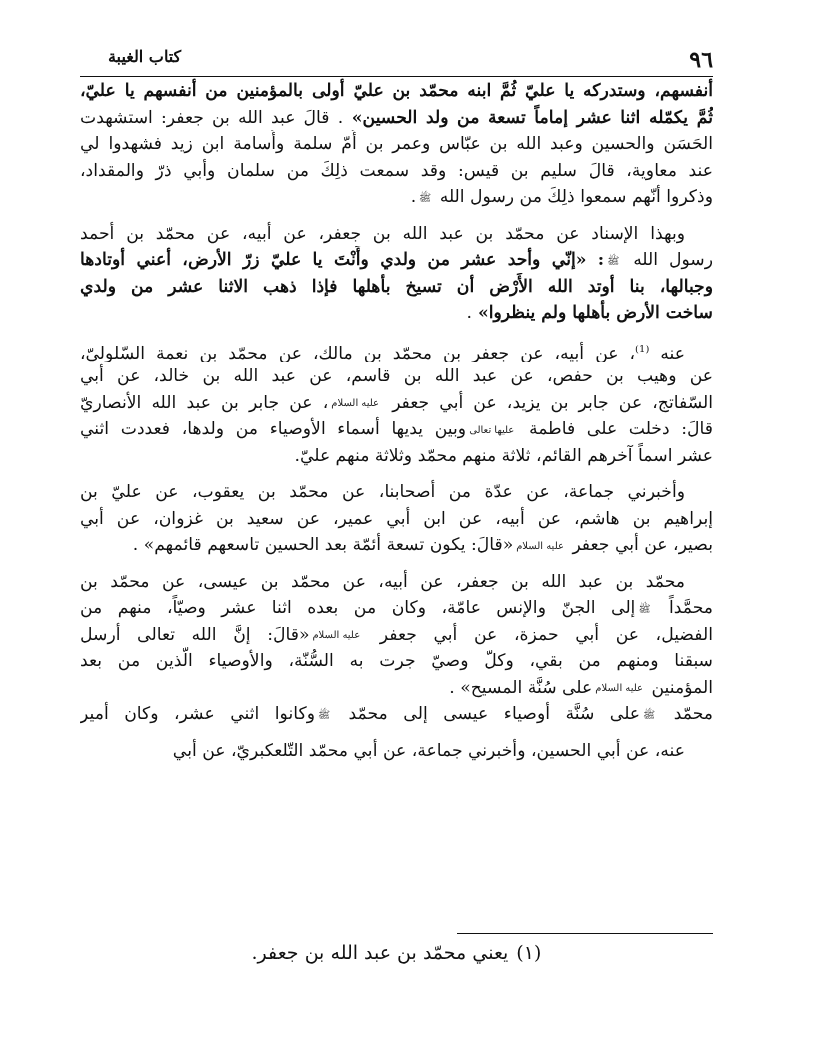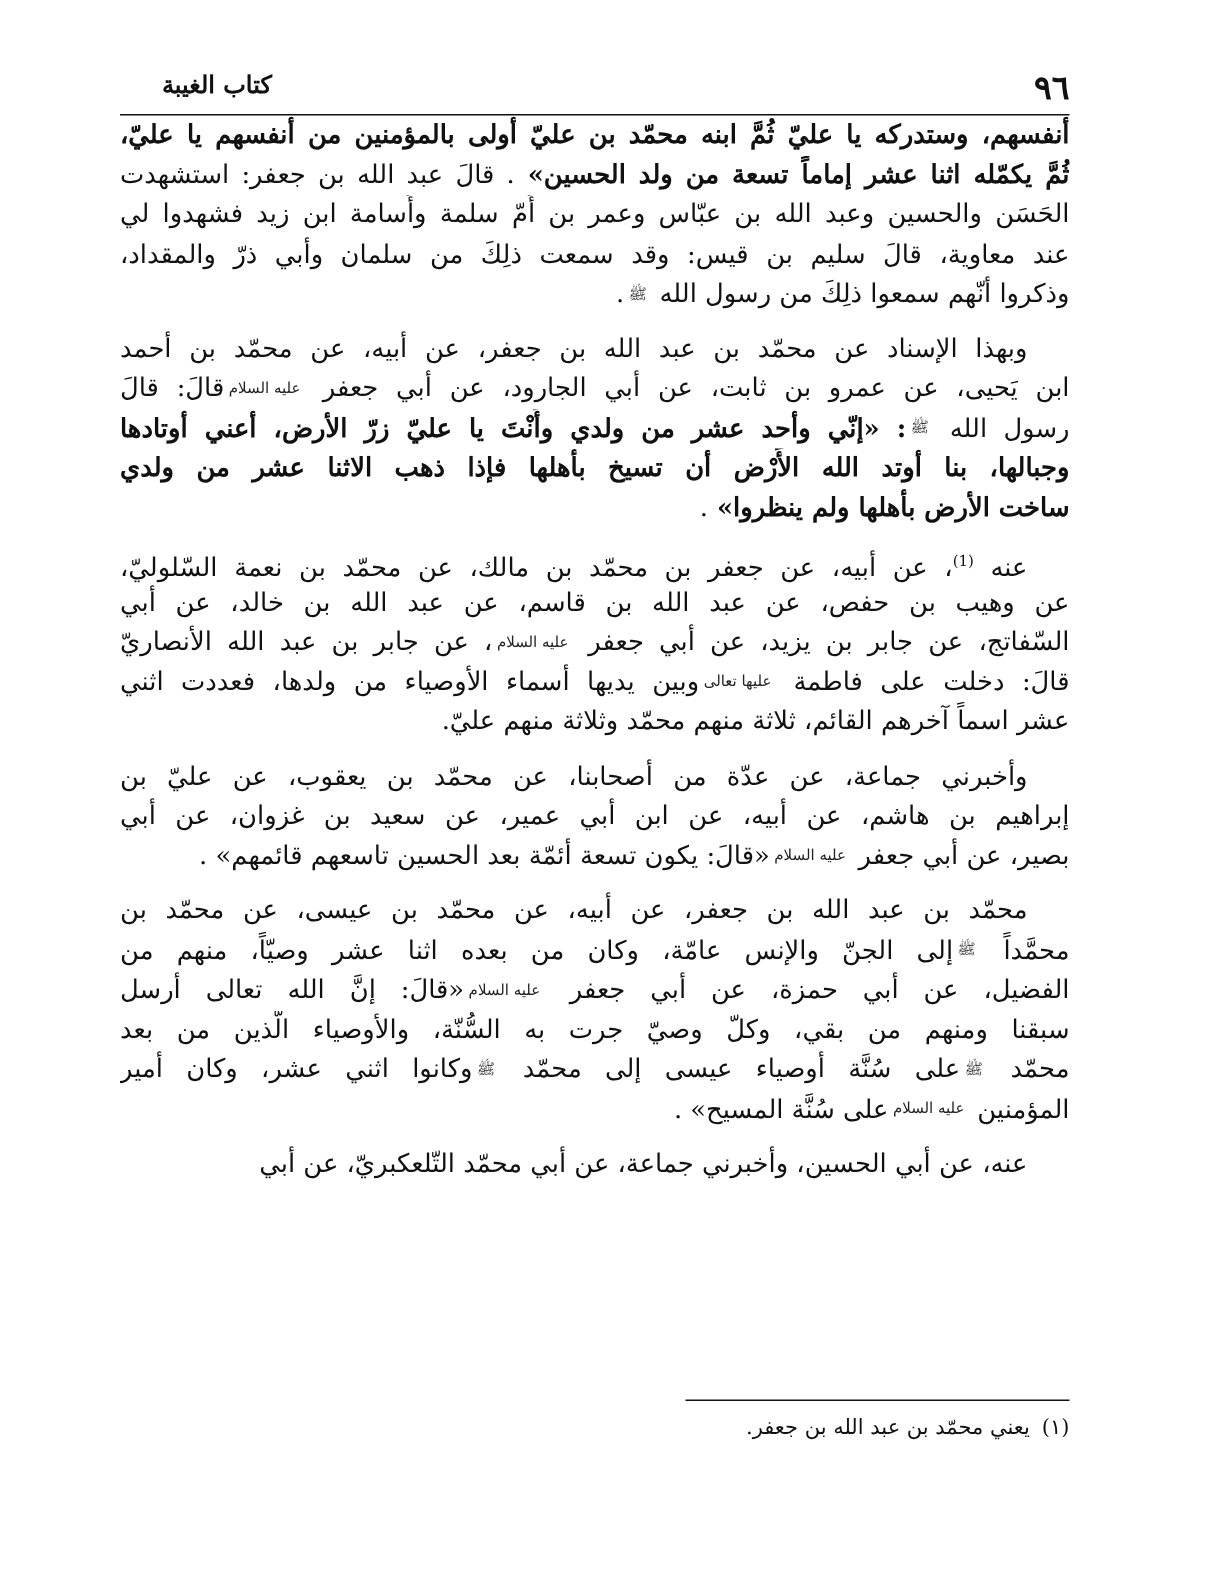--- a/index.html
+++ b/index.html
@@ -85,23 +85,24 @@
     width: 256px;
     border-top: 1.5px solid #111;
   }
   .footnotes {
     position: absolute;
     right: 0;
     top: 898px;
     width: 633px;
   }
   .footnote {
-    font-size: 14px;
+    font-size: 19px;
     line-height: 20px;
     white-space: nowrap;
+    text-align: center;
   }
   .footnote .fn-num {
     padding-left: 8px;
   }
 </style>
 </head>
 <body>
 
 <div class="page">
   <div class="header">
@@ -112,21 +113,20 @@
   <div class="body-text" id="body-text">
       <div class="paragraph">
         <span class="line"><span class="seg-bold">أنفسهم، وستدركه يا عليّ ثُمَّ ابنه محمّد بن عليّ أولى بالمؤمنين من أنفسهم يا عليّ، </span></span>
         <span class="line"><span class="seg-bold">ثُمَّ يكمّله اثنا عشر إماماً تسعة من ولد الحسين» </span><span class="seg">. قالَ عبد الله بن جعفر: استشهدت </span></span>
         <span class="line"><span class="seg">الحَسَن والحسين وعبد الله بن عبّاس وعمر بن أُمّ سلمة وأُسامة ابن زيد فشهدوا لي </span></span>
         <span class="line"><span class="seg">عند معاوية، قالَ سليم بن قيس: وقد سمعت ذلِكَ من سلمان وأبي ذرّ والمقداد، </span></span>
         <span class="line last"><span class="seg">وذكروا أنّهم سمعوا ذلِكَ من رسول الله </span><span class="honorific"> ﷺ </span><span class="seg">. </span></span>
       </div>
       <div class="paragraph">
         <span class="line indent"><span class="seg">وبهذا الإسناد عن محمّد بن عبد الله بن جعفر، عن أبيه، عن محمّد بن أحمد </span></span>
-        <span class="line"><span class="seg">ابن يَحيى، عن عمرو بن ثابت، عن أبي الجارود، عن أبي جعفر </span><span class="honorific"> عليه السلام </span><span class="seg">قالَ: قالَ </span></span>
         <span class="line"><span class="seg">رسول الله </span><span class="honorific"> ﷺ </span><span class="seg-bold">: «إنّي وأحد عشر من ولدي وأَنْتَ يا عليّ زرّ الأرض، أعني أوتادها </span></span>
         <span class="line"><span class="seg-bold">وجبالها، بنا أوتد الله الأَرْض أن تسيخ بأهلها فإذا ذهب الاثنا عشر من ولدي </span></span>
         <span class="line last"><span class="seg-bold">ساخت الأرض بأهلها ولم ينظروا» </span><span class="seg">. </span></span>
       </div>
       <div class="paragraph">
         <span class="line indent"><span class="seg">عنه </span><span class="fnref">(1)</span><span class="seg">، عن أبيه، عن جعفر بن محمّد بن مالك، عن محمّد بن نعمة السّلوليّ، </span></span>
         <span class="line"><span class="seg">عن وهيب بن حفص، عن عبد الله بن قاسم، عن عبد الله بن خالد، عن أبي </span></span>
         <span class="line"><span class="seg">السّفاتج، عن جابر بن يزيد، عن أبي جعفر </span><span class="honorific"> عليه السلام </span><span class="seg">، عن جابر بن عبد الله الأنصاريّ </span></span>
         <span class="line"><span class="seg">قالَ: دخلت على فاطمة </span><span class="honorific"> عليها تعالى </span><span class="seg">وبين يديها أسماء الأوصياء من ولدها، فعددت اثني </span></span>
         <span class="line last"><span class="seg">عشر اسماً آخرهم القائم، ثلاثة منهم محمّد وثلاثة منهم عليّ. </span></span>
@@ -134,22 +134,22 @@
       <div class="paragraph">
         <span class="line indent"><span class="seg">وأخبرني جماعة، عن عدّة من أصحابنا، عن محمّد بن يعقوب، عن عليّ بن </span></span>
         <span class="line"><span class="seg">إبراهيم بن هاشم، عن أبيه، عن ابن أبي عمير، عن سعيد بن غزوان، عن أبي </span></span>
         <span class="line last"><span class="seg">بصير، عن أبي جعفر </span><span class="honorific"> عليه السلام </span><span class="seg">«قالَ: يكون تسعة أئمّة بعد الحسين تاسعهم قائمهم» </span><span class="seg">. </span></span>
       </div>
       <div class="paragraph">
         <span class="line indent"><span class="seg">محمّد بن عبد الله بن جعفر، عن أبيه، عن محمّد بن عيسى، عن محمّد بن </span></span>
         <span class="line"><span class="seg">محمَّداً </span><span class="honorific"> ﷺ </span><span class="seg">إلى الجنّ والإنس عامّة، وكان من بعده اثنا عشر وصيّاً، منهم من </span></span>
         <span class="line"><span class="seg">الفضيل، عن أبي حمزة، عن أبي جعفر </span><span class="honorific"> عليه السلام </span><span class="seg">«قالَ: إنَّ الله تعالى أرسل </span></span>
         <span class="line"><span class="seg">سبقنا ومنهم من بقي، وكلّ وصيّ جرت به السُّنّة، والأوصياء الَّذين من بعد </span></span>
+        <span class="line last"><span class="seg">المؤمنين </span><span class="honorific"> عليه السلام </span><span class="seg">على سُنَّة المسيح» </span><span class="seg">. </span></span>
         <span class="line"><span class="seg">محمّد </span><span class="honorific"> ﷺ </span><span class="seg">على سُنَّة أوصياء عيسى إلى محمّد </span><span class="honorific"> ﷺ </span><span class="seg">وكانوا اثني عشر، وكان أمير </span></span>
-        <span class="line last"><span class="seg">المؤمنين </span><span class="honorific"> عليه السلام </span><span class="seg">على سُنَّة المسيح» </span><span class="seg">. </span></span>
       </div>
       <div class="paragraph">
         <span class="line indent last"><span class="seg">عنه، عن أبي الحسين، وأخبرني جماعة، عن أبي محمّد التّلعكبريّ، عن أبي </span></span>
       </div>
     </div>
 
   <div class="footnote-rule"></div>
   <div class="footnotes" id="footnotes">
       <div class="footnote"><span class="fn-num">(١)</span><span>يعني محمّد بن عبد الله بن جعفر.</span></div>
     </div>

